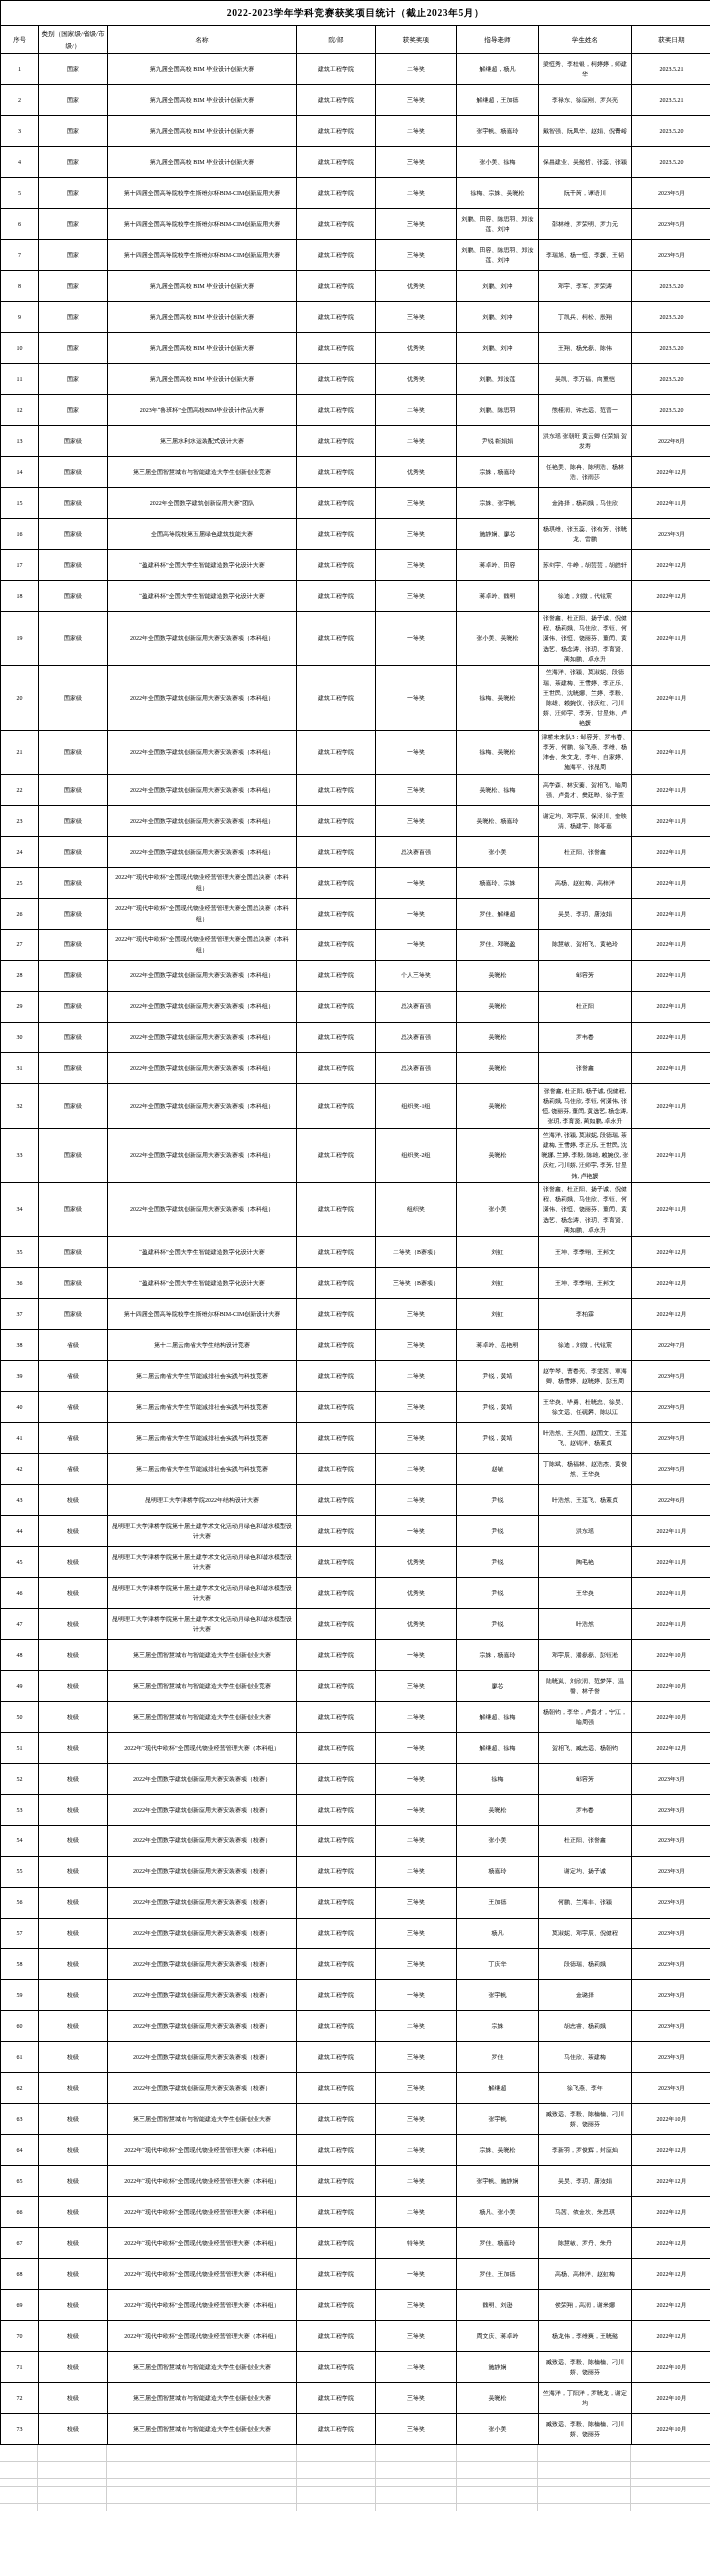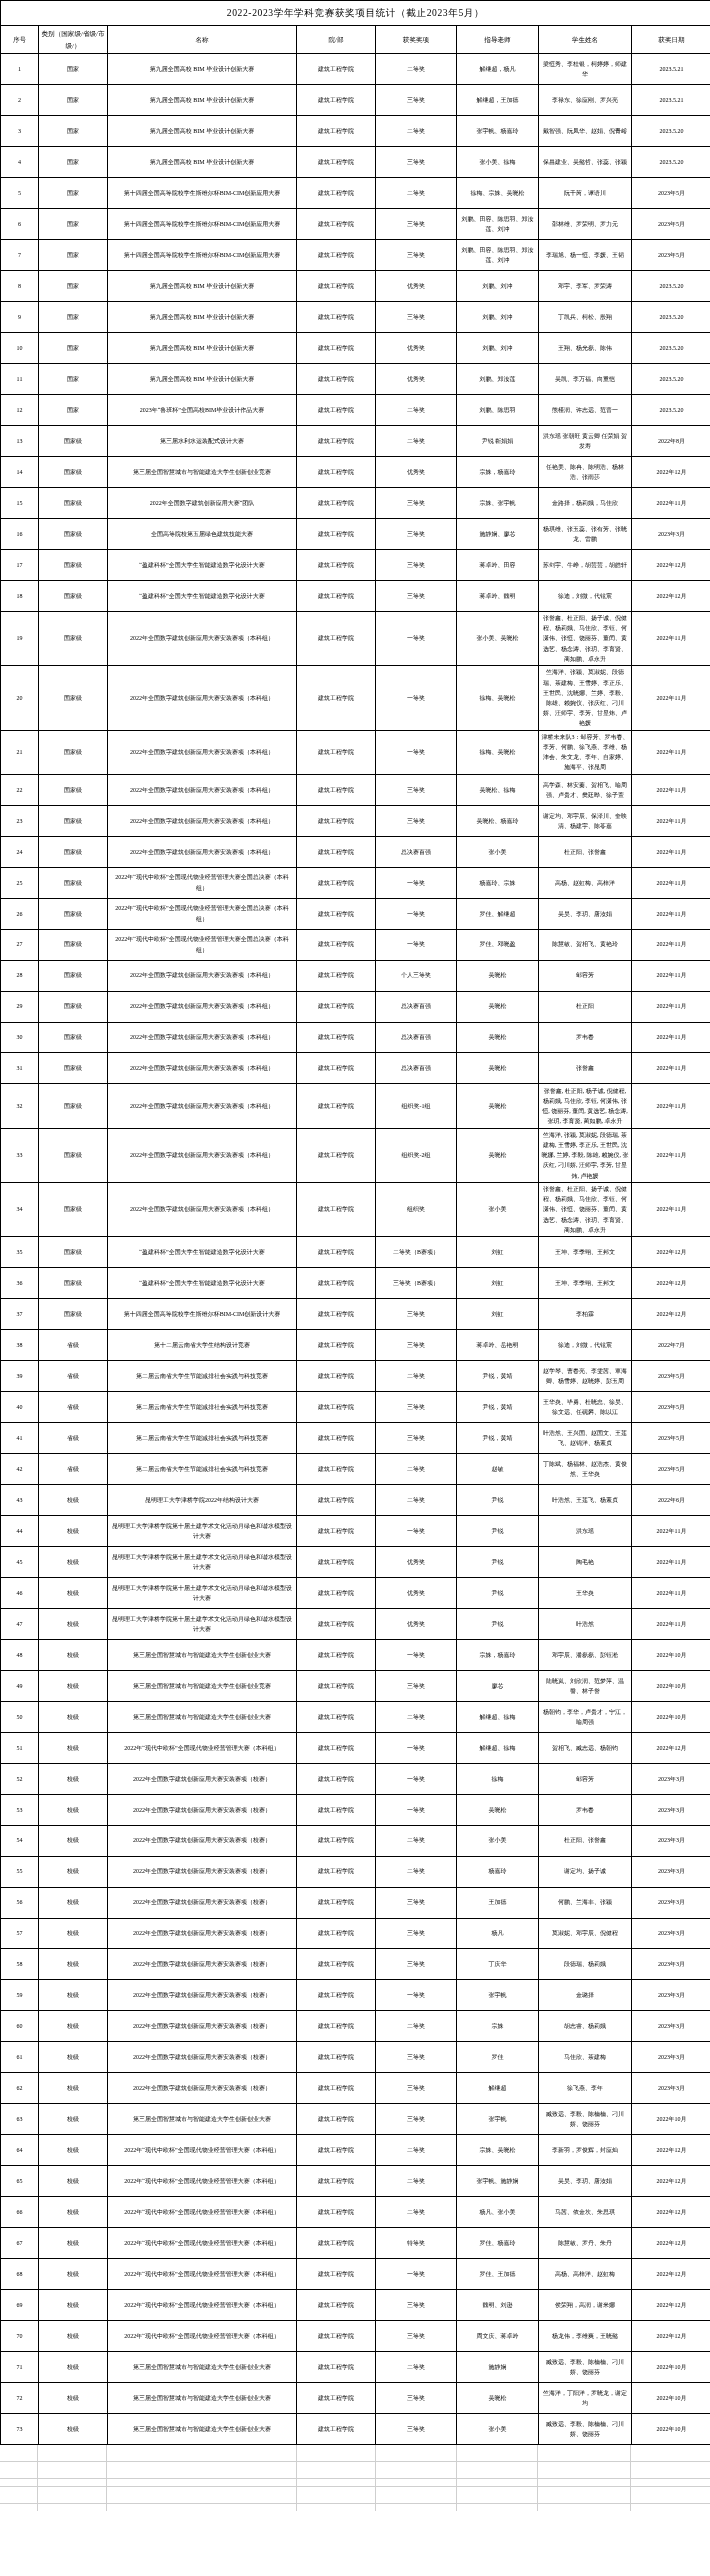--- a/index.html
+++ b/index.html
@@ -5,21 +5,21 @@
   html,body{margin:0;padding:0;background:#ffffff;}
   body{
     width:711px;
     font-family:"Liberation Serif","DejaVu Serif",serif;
     color:#000;
   }
   .doc{width:711px;}
   .title{
     height:24px;
     display:flex;align-items:center;justify-content:center;
-    font-size:9.6px;font-weight:normal;
+    font-size:9.6px;font-weight:bold;
     letter-spacing:0.6px;
     border-left:0.6px solid #000;border-right:0.6px solid #000;border-top:0.6px solid #000;
   }
   table.award{
     width:711px;
     border-collapse:collapse;
     table-layout:fixed;
   }
   table.award th, table.award td{
     border:0.6px solid #000;

